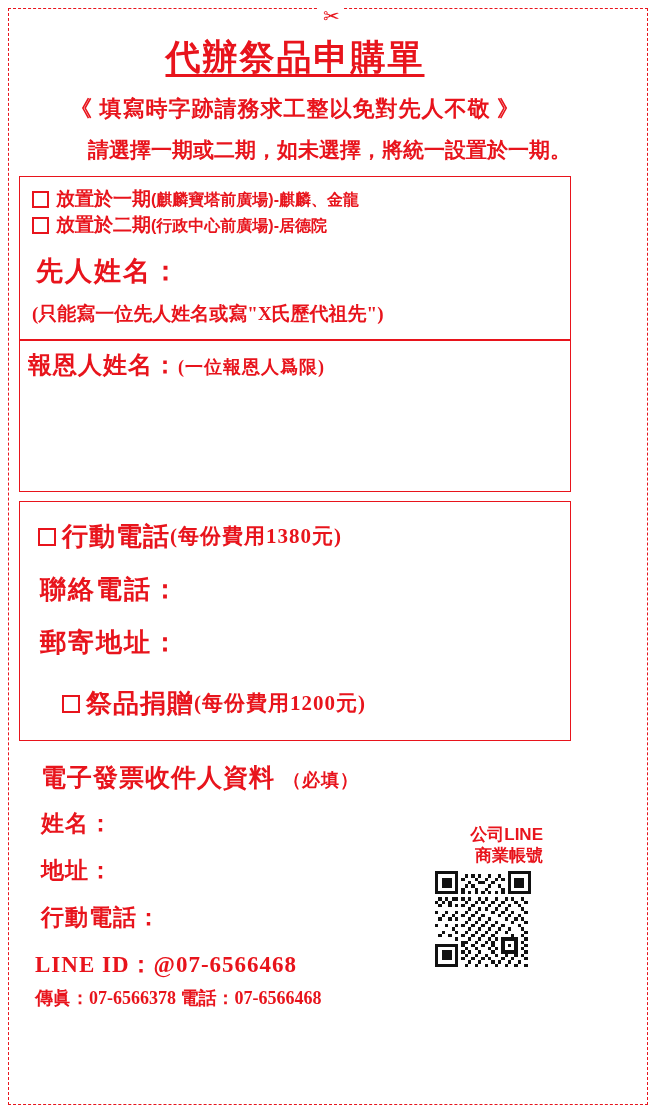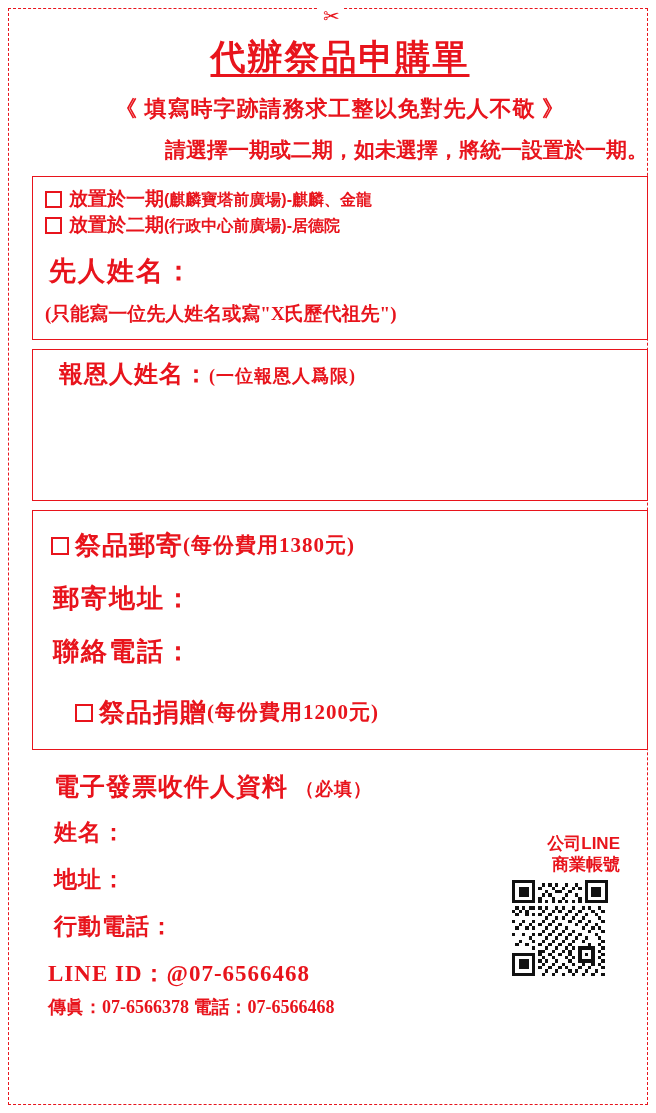--- a/index.html
+++ b/index.html
@@ -41,23 +41,23 @@
     top: -3px;
     font-size: 20px;
     color: #e8141c;
     background: #ffffff;
     padding: 0 4px;
     line-height: 20px;
   }
 
   .content {
     position: absolute;
-    left: 32px;
+    left: 19px;
     top: 16px;
-    width: 616px;
+    width: 552px;
   }
 
   .title {
     text-align: center;
     font-size: 35px;
     font-weight: bold;
     letter-spacing: 2px;
     text-decoration: underline;
     text-underline-offset: 5px;
     margin-top: 18px;
@@ -121,22 +121,21 @@
   .note {
     font-size: 19px;
     font-weight: bold;
     margin: 12px 0 2px 2px;
     font-family: "Liberation Serif", "DejaVu Serif", serif;
   }
 
   .box2 {
     border: 1.5px solid #e8141c;
     box-sizing: border-box;
-    margin-top: 9px;
-    padding: 8px 22px;
+    padding: 8px 4px;
     height: 152px;
   }
   .box2 .hdr {
     font-size: 24px;
     font-weight: bold;
     letter-spacing: 1px;
     margin-left: 4px;
   }
   .box2 .hdr .sub {
     font-size: 18px;
@@ -276,26 +275,26 @@
 
     <div class="box2">
       <div class="hdr">
         <span>報恩人姓名：</span><span class="sub">(一位報恩人爲限)</span>
       </div>
     </div>
 
     <div class="box3">
       <div class="pay-row">
         <span class="chk"></span>
-        <span>祭品郵寄</span>
+        <span>行動電話</span>
         <span class="cost">(每份費用1380元)</span>
       </div>
 
+      <div class="addr-row">聯絡電話：</div>
       <div class="addr-row">郵寄地址：</div>
-      <div class="addr-row">聯絡電話：</div>
 
       <div class="pay-row second">
         <span class="chk"></span>
         <span>祭品捐贈</span>
         <span class="cost">(每份費用1200元)</span>
       </div>
     </div>
 
     <div class="invoice-hdr">
       <span>電子發票收件人資料</span>

